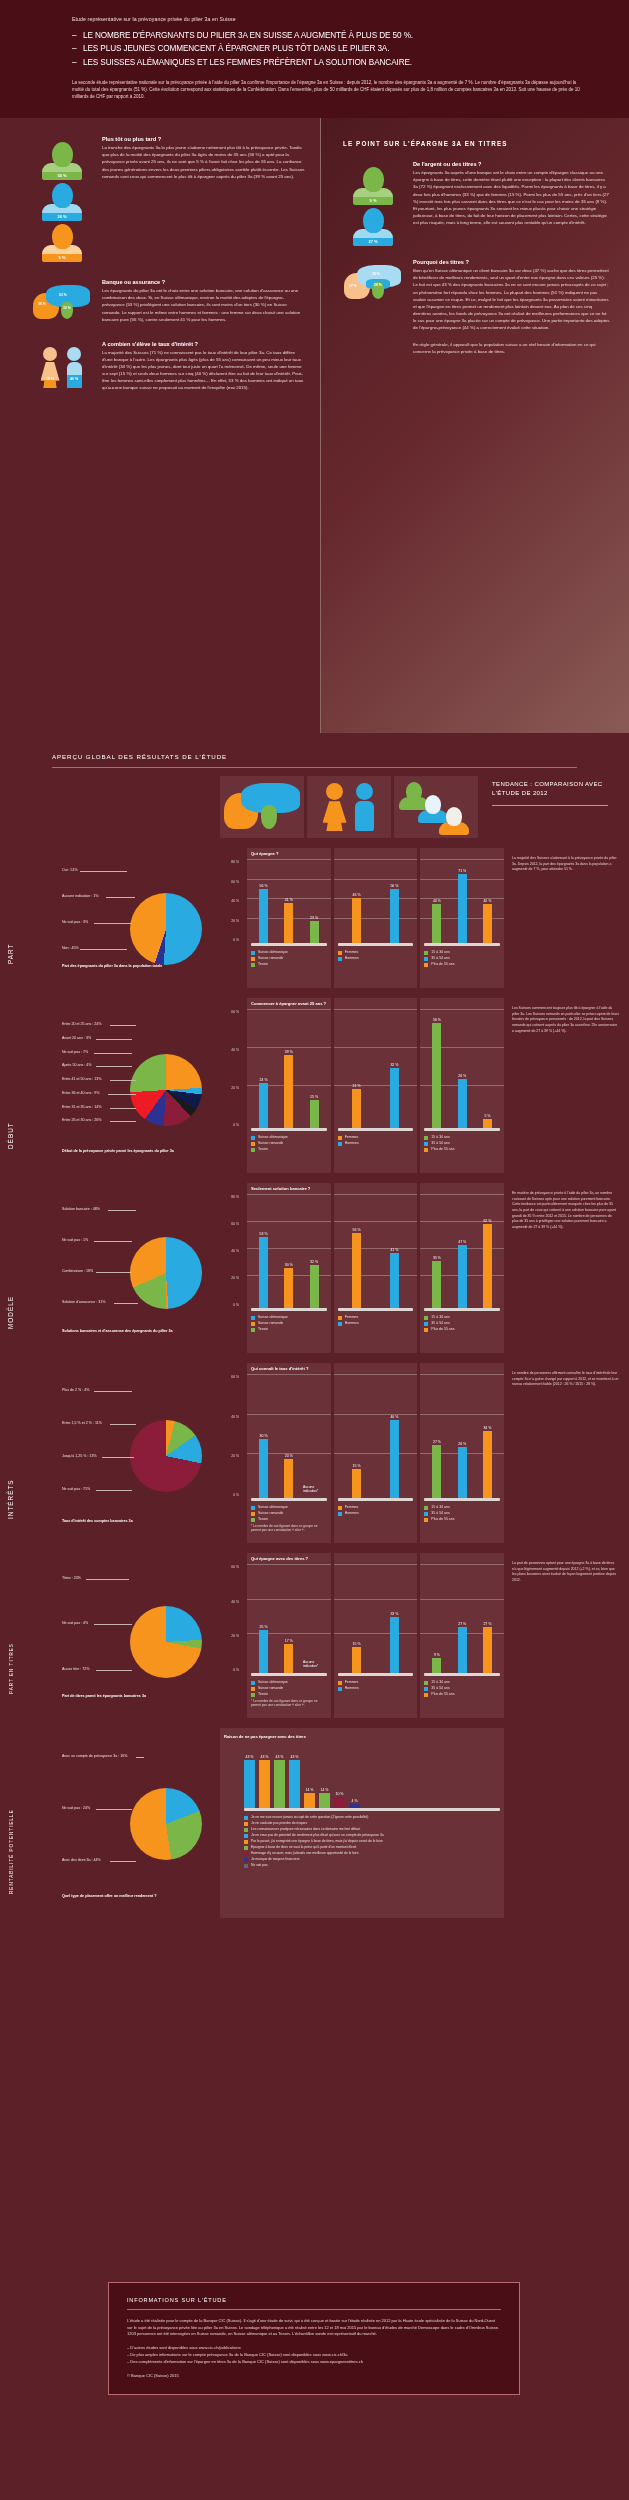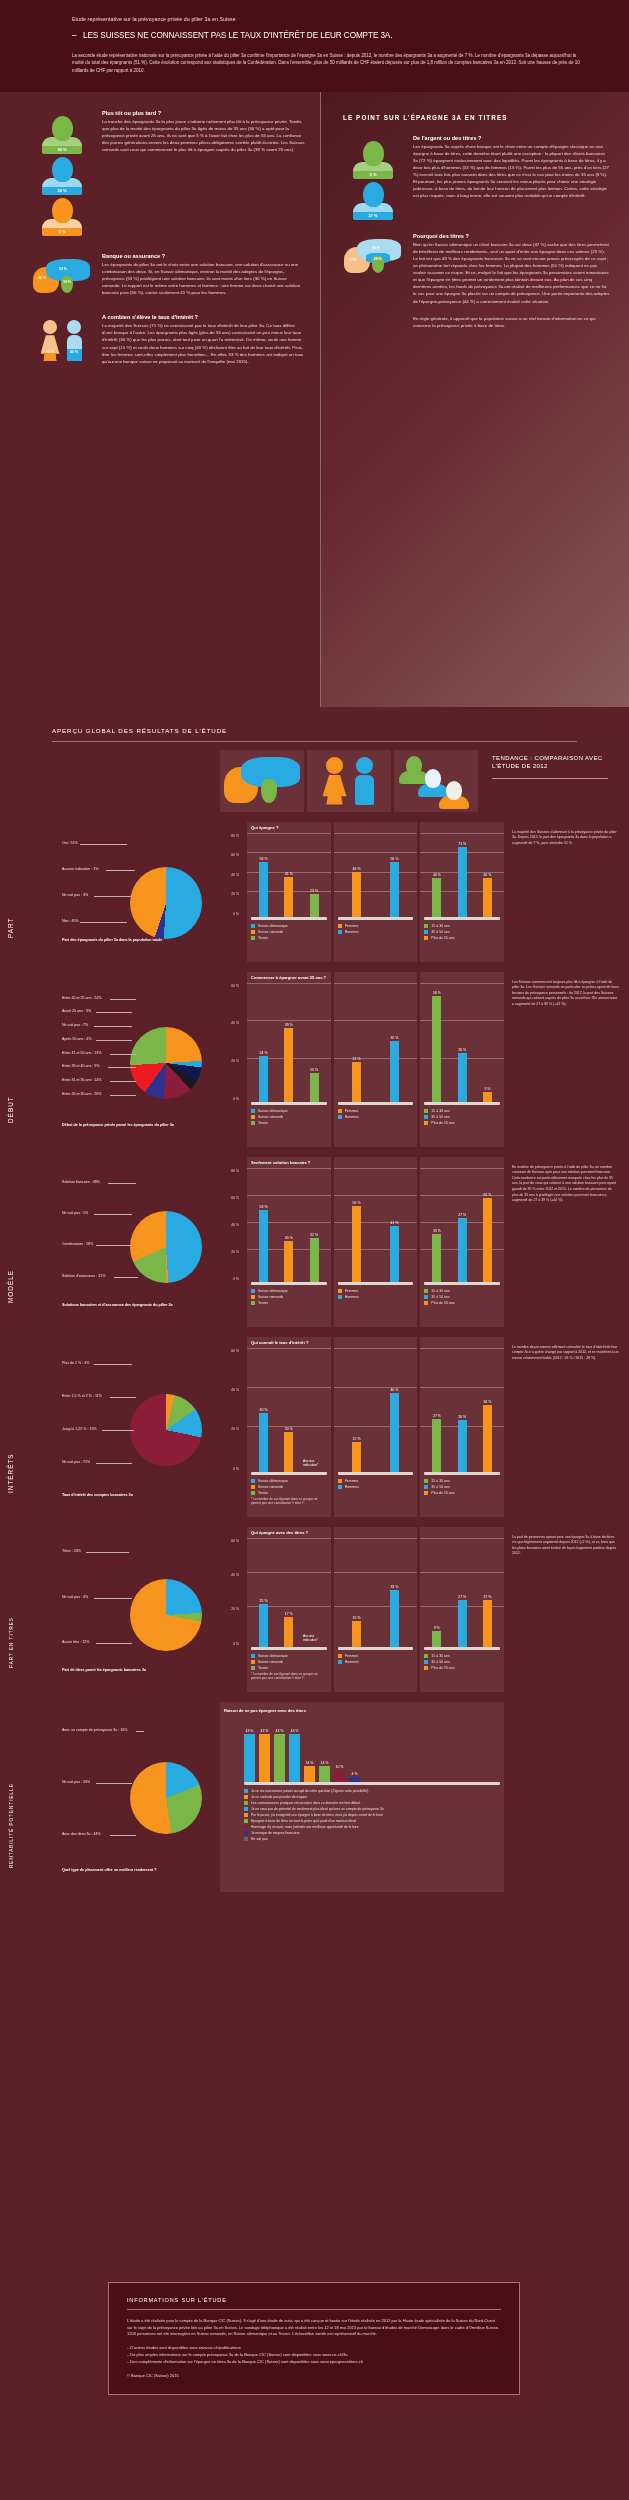--- a/index.html
+++ b/index.html
@@ -149,21 +149,23 @@
 </style>
 </head>
 <body>
 
 <div class="page">
 
 
   <div class="intro">
     <div class="intro-sub">Etude représentative sur la prévoyance privée du pilier 3a en Suisse</div>
     <div class="bullets">
-      <div class="bullet"><span class="dash">–</span><span>LES SUISSES NE CONNAISSENT PAS LE TAUX D'INTÉRÊT DE LEUR COMPTE 3A.</span></div>
+      <div class="bullet"><span class="dash">–</span><span>LE NOMBRE D'ÉPARGNANTS DU PILIER 3A EN SUISSE A AUGMENTÉ À PLUS DE 50 %.</span></div>
+      <div class="bullet"><span class="dash">–</span><span>LES PLUS JEUNES COMMENCENT À ÉPARGNER PLUS TÔT DANS LE PILIER 3A.</span></div>
+      <div class="bullet"><span class="dash">–</span><span>LES SUISSES ALÉMANIQUES ET LES FEMMES PRÉFÈRENT LA SOLUTION BANCAIRE.</span></div>
     </div>
     <div class="intro-body">La seconde étude représentative nationale sur la prévoyance privée à l'aide du pilier 3a confirme l'importance de l'épargne 3a en Suisse : depuis 2012, le nombre des épargnants 3a a augmenté de 7 %. Le nombre d'épargnants 3a dépasse aujourd'hui la moitié du total des épargnants (51 %). Cette évolution correspond aux statistiques de la Confédération. Dans l'ensemble, plus de 50 milliards de CHF étaient déposés sur plus de 1,8 million de comptes bancaires 3a en 2013. Soit une hausse de près de 10 milliards de CHF par rapport à 2010.</div>
   </div>
 
   <div class="feature">
 
     <div class="feat-left">
 
       <div class="blk">
         <div class="blk-icon">

